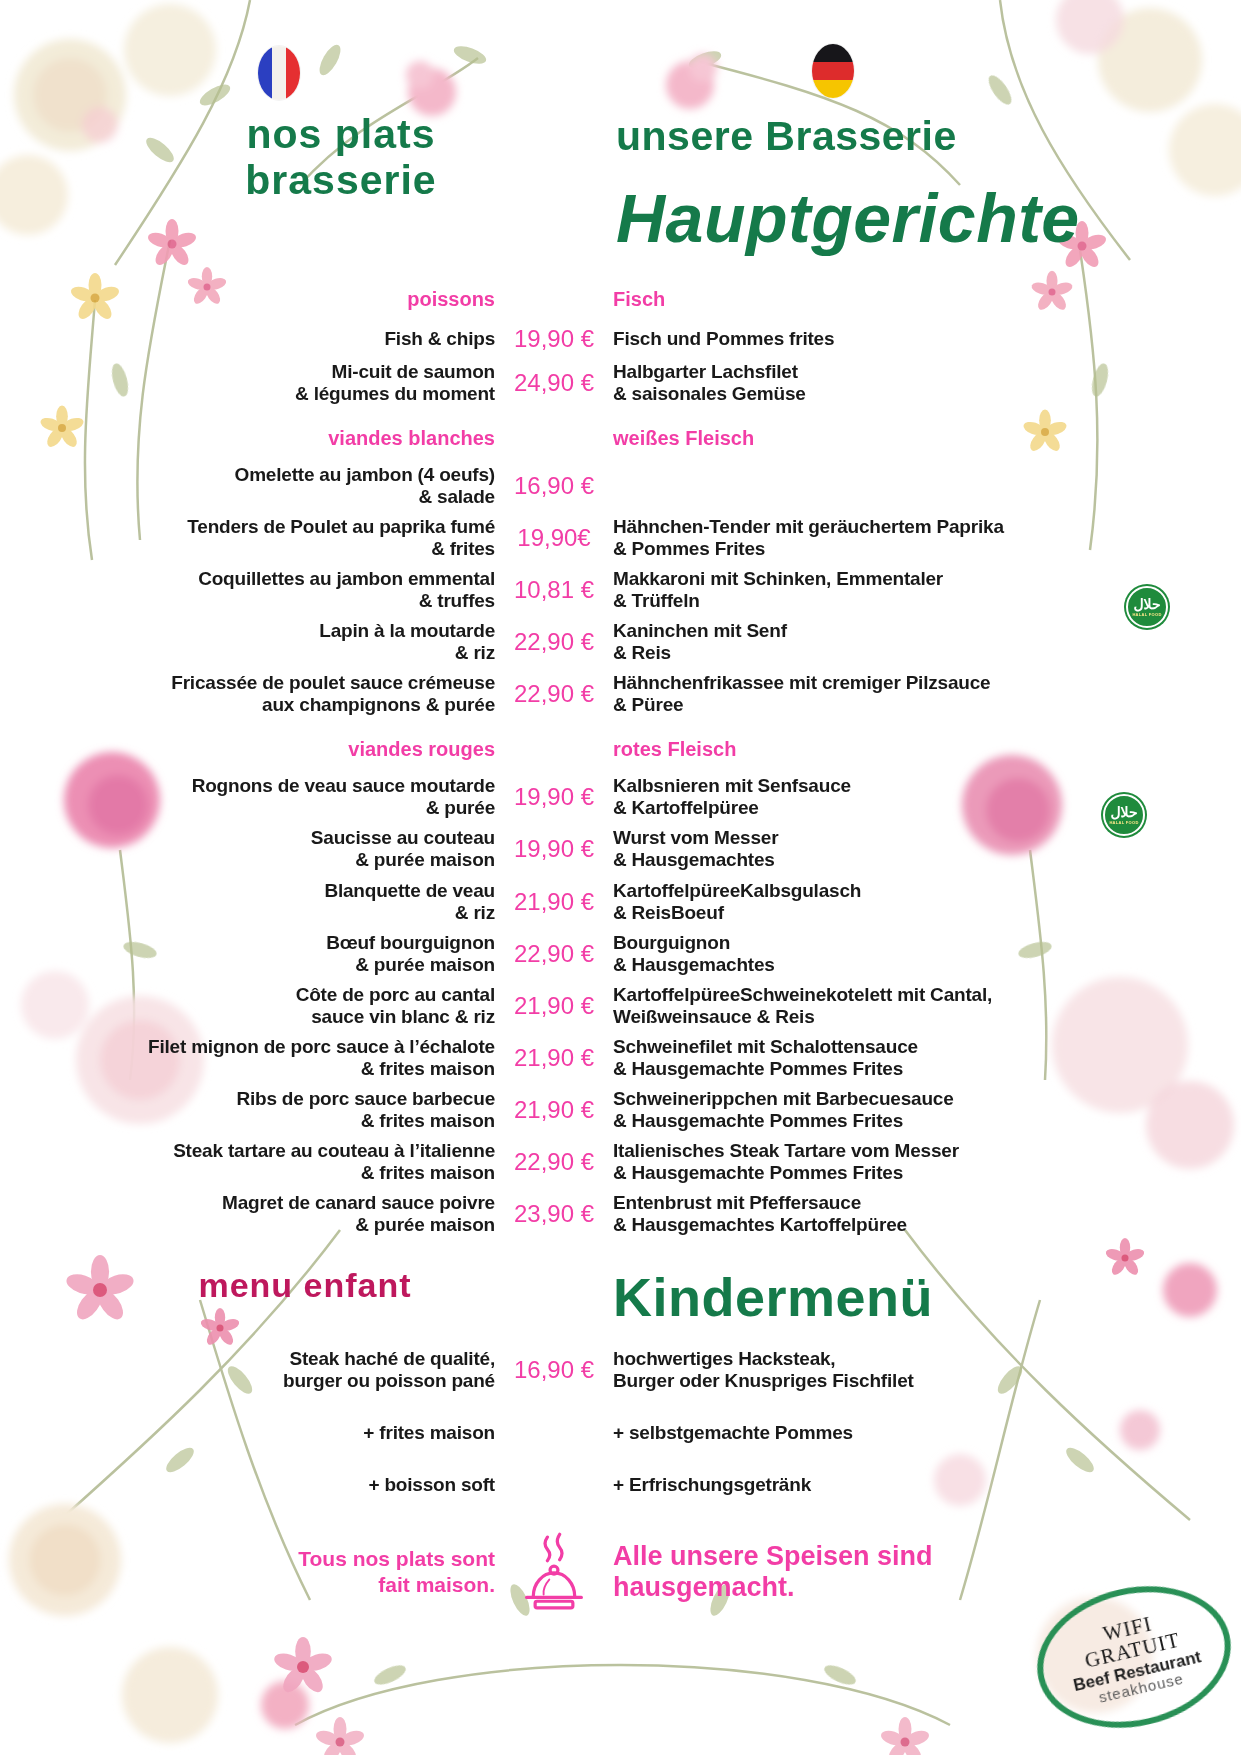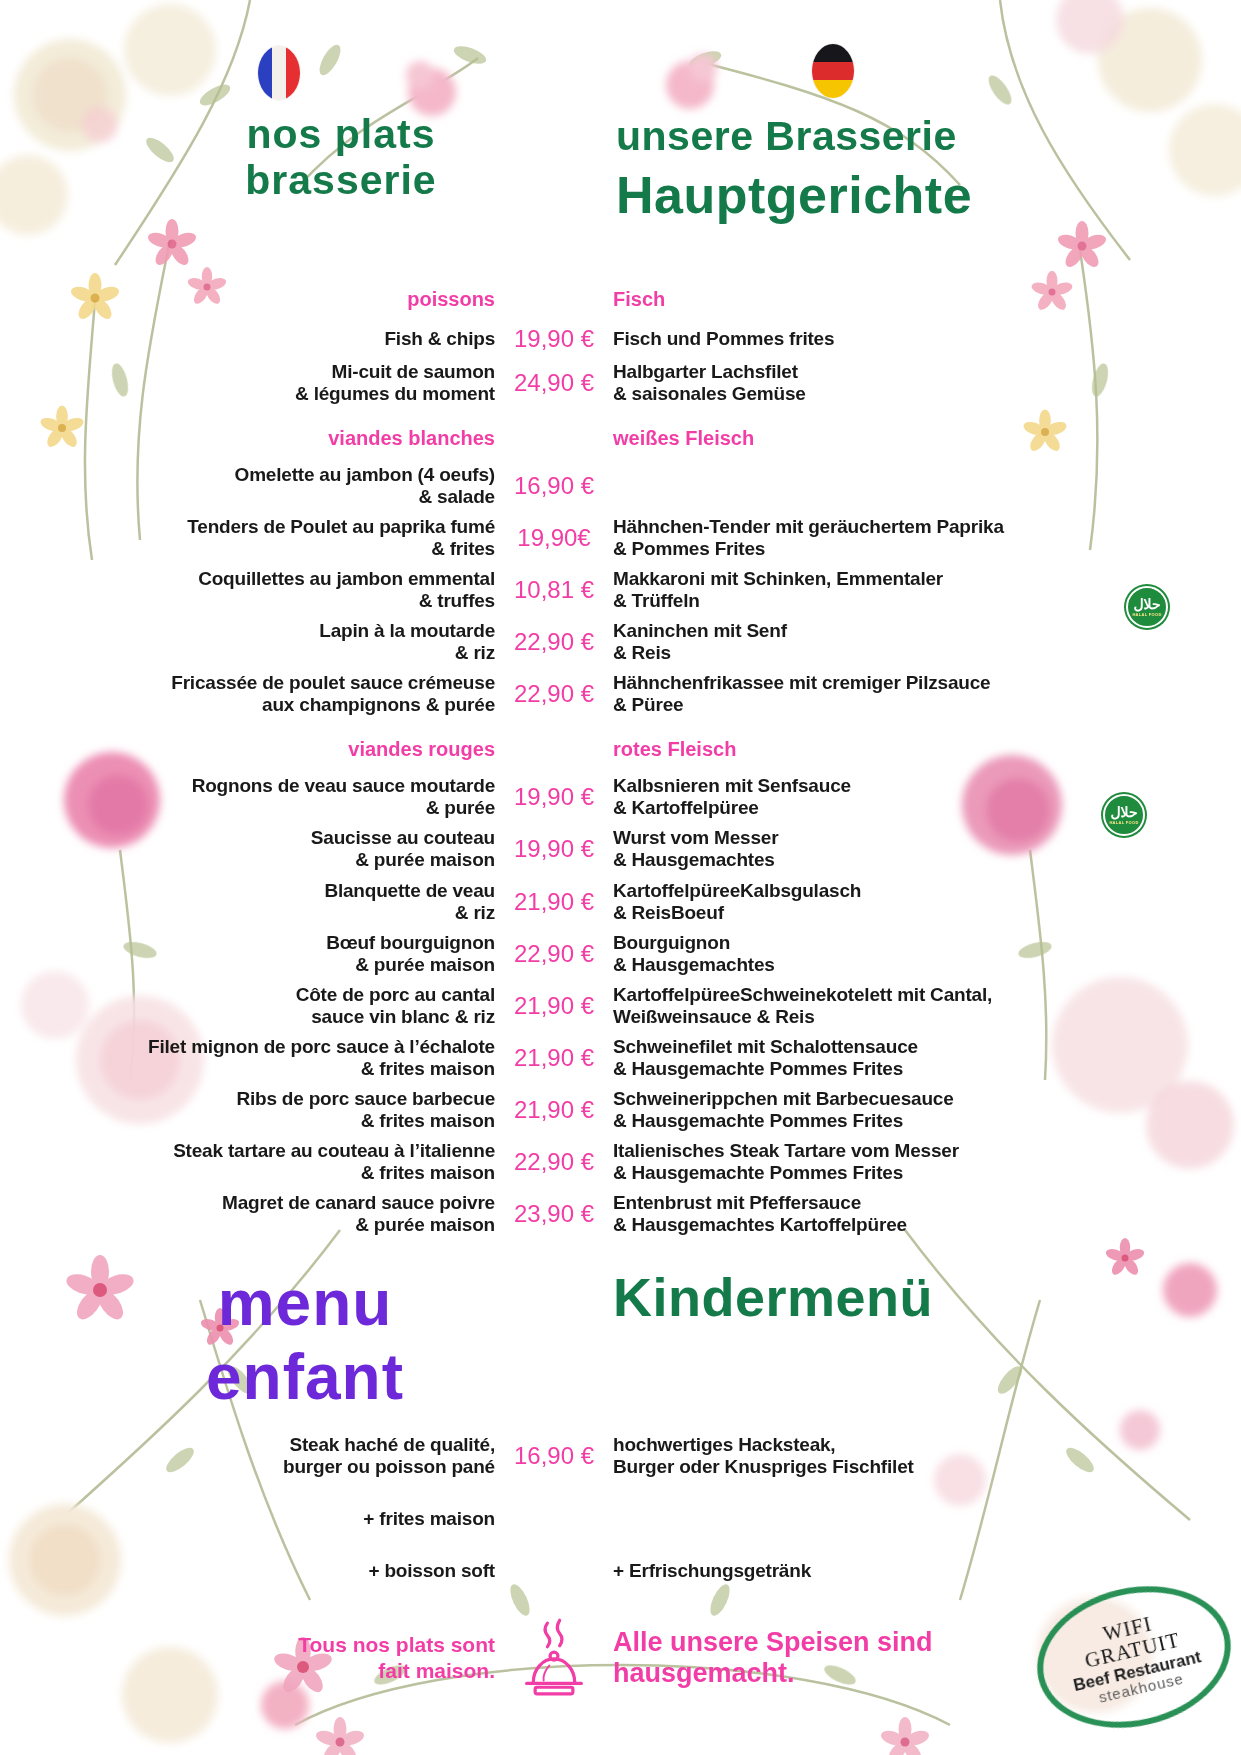--- a/index.html
+++ b/index.html
@@ -11,38 +11,38 @@
   
   .flag{position:absolute;width:42px;height:54px;border-radius:50%;overflow:hidden;box-shadow:0 0 0 1px rgba(0,0,0,.05);}
   .flag-fr{left:258px;top:46px;background:linear-gradient(90deg,#2b3fc1 0 33%,#f4f1ec 33% 66%,#e52f31 66% 100%);}
   .flag-de{left:812px;top:44px;background:linear-gradient(180deg,#17161a 0 33%,#dd2c2c 33% 66%,#f6c500 66% 100%);}
 
   
   .title{position:absolute;color:#157a4a;font-weight:bold;line-height:1.12;}
   .title-fr{left:115px;top:112px;width:452px;text-align:center;font-size:41px;letter-spacing:1px;}
   .title-de{left:616px;top:114px;text-align:left;}
   .title-de .l1{font-size:41px;font-weight:bold;letter-spacing:.5px;}
-  .title-de .l2{font-size:52px;font-weight:bold;letter-spacing:.5px;margin-top:6px;}
+  .title-de .l2{font-size:68px;font-weight:bold;letter-spacing:.5px;margin-top:20px;font-style:italic;}
 
   
   .menu{position:absolute;left:115px;top:266px;width:980px;}
   .row{display:grid;grid-template-columns:380px 118px 480px;align-items:center;margin-bottom:8px;}
   .sec-row{display:grid;grid-template-columns:380px 118px 480px;margin:22px 0 14px 0;}
   .sec-fr,.sec-de{color:#f23da6;font-weight:bold;font-size:20px;}
   .sec-fr{text-align:right;}
   .sec-de{grid-column:3;text-align:left;}
   .fr{ text-align:right;color:#191919;font-weight:bold;font-size:19px;line-height:1.16;letter-spacing:-0.2px;}
   .de{ text-align:left;color:#191919;font-weight:bold;font-size:19px;line-height:1.16;letter-spacing:-0.2px;}
   .fr div,.de div{white-space:nowrap;}
   .fr div:empty,.de div:empty{display:none;}
   .price{text-align:center;color:#f23da6;font-weight:normal;font-size:24px;white-space:nowrap;}
 
   
   .kids-titles{display:grid;grid-template-columns:380px 118px 480px;margin:30px 0 20px 0;}
-  .kids-fr{grid-column:1;text-align:center;color:#6d28d9;font-weight:bold;font-size:64px;letter-spacing:1px;}
+  .kids-fr{grid-column:1;text-align:center;color:#be185d;font-weight:bold;font-size:34px;letter-spacing:1px;}
   .kids-de{grid-column:3;text-align:left;color:#157a4a;font-weight:bold;font-size:54px;letter-spacing:.5px;}
   .kids-row{margin-bottom:30px;}
 
   
   .footer-row{display:grid;grid-template-columns:380px 118px 480px;align-items:center;margin-top:34px;}
   .foot-fr{text-align:right;color:#f23da6;font-weight:bold;font-size:21px;line-height:1.25;}
   .foot-de{text-align:left;color:#f23da6;font-weight:bold;font-size:27px;}
   .cloche{display:flex;justify-content:center;align-items:flex-end;}
 
   
@@ -401,20 +401,23 @@
             <div class="de">
               <div>hochwertiges Hacksteak,</div>
               <div>Burger oder Knuspriges Fischfilet</div>
             </div>
           </div>
           <div class="row kids-row">
             <div class="fr">
               <div>+ frites maison</div>
             </div>
             <div class="price"></div>
+            <div class="de">
+              <div>+ selbstgemachte Pommes</div>
+            </div>
           </div>
           <div class="row kids-row">
             <div class="fr">
               <div>+ boisson soft</div>
             </div>
             <div class="price"></div>
             <div class="de">
               <div>+ Erfrischungsgetränk</div>
             </div>
           </div>

